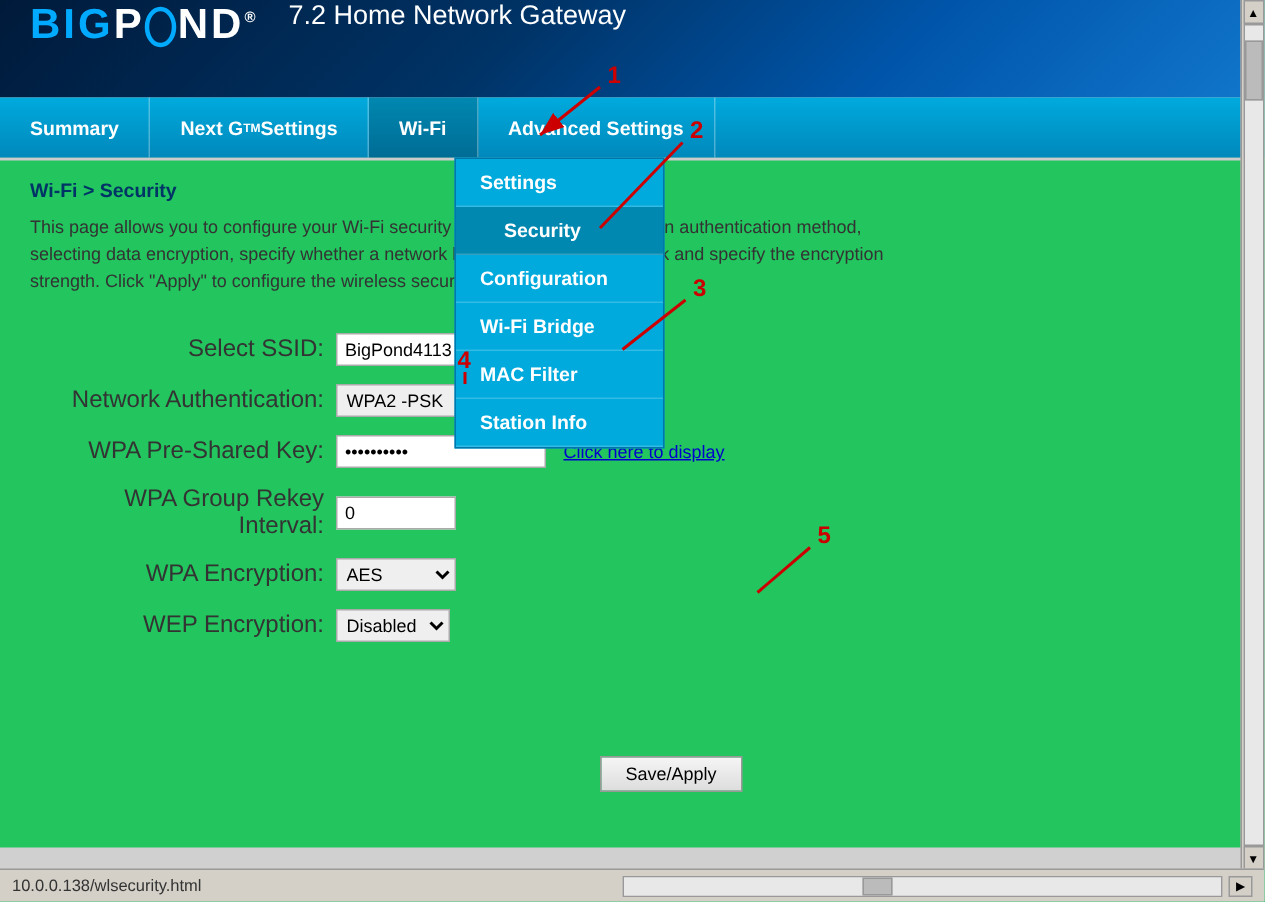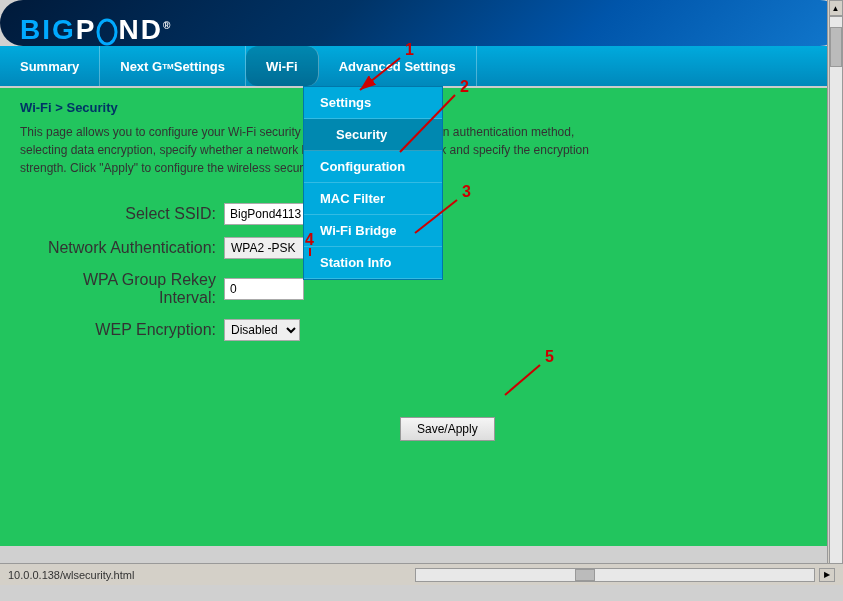--- a/index.html
+++ b/index.html
@@ -1,26 +1,25 @@
 <!DOCTYPE html>
 <html><head>
   <meta charset="utf-8">
   <style>
     * { margin: 0; padding: 0; box-sizing: border-box; }
     body { width: 843px; height: 601px; font-family: Arial, sans-serif; font-size: 13px; background: #d0d0d0; overflow: hidden; position: relative; }
 
     
     .header {
       background: linear-gradient(135deg, #001a3a 0%, #003366 40%, #0055aa 70%, #1177cc 100%);
-      height: 46px;
-      display: flex;
-      align-items: flex-end;
+      height: 65px;
+      display: flex;
+      align-items: flex-start;
       padding: 0 20px;
       position: relative;
-      border-radius: 27px;
     }
     .logo {
       font-size: 28px;
       font-weight: bold;
       color: white;
       letter-spacing: 2px;
       font-family: Arial Black, sans-serif;
     }
     .header-title {
       color: white;
@@ -43,21 +42,21 @@
       font-weight: bold;
       padding: 0 20px;
       display: flex;
       align-items: center;
       cursor: pointer;
       border-right: 1px solid rgba(255,255,255,0.3);
       white-space: nowrap;
       position: relative;
       text-align: center;
     }
-    .nav-item.active { background: rgba(0,0,0,0.2); border-radius: 12px; }
+    .nav-item.active { background: rgba(0,0,0,0.2); }
     .nav-item .tm { font-size: 8px; vertical-align: super; }
 
     
     .dropdown-menu {
       position: absolute;
       top: 40px;
       left: 303px;
       background: #00aadd;
       z-index: 100;
       min-width: 140px;
@@ -135,21 +134,21 @@
       padding: 4px 16px;
       font-size: 12px;
       cursor: pointer;
       margin-top: 30px;
       display: inline-block;
     }
 
     
     .statusbar {
       position: absolute;
-      bottom: 16px;
+      bottom: 0;
       left: 0;
       right: 0;
       height: 22px;
       background: #d4d0c8;
       display: flex;
       align-items: center;
       border-top: 1px solid #999;
       font-size: 11px;
       padding: 0 8px;
     }
@@ -243,34 +242,35 @@
 <div class="page-wrapper">
 
   <div class="header">
     <div class="logo">
       <span style="color:#00aaff;">BIG</span><span style="color:white;">P</span><span style="position:relative;display:inline-block;width:22px;height:28px;vertical-align:middle;">
         <svg width="22" height="28" style="position:absolute;top:0;left:0;">
           <ellipse cx="11" cy="14" rx="9" ry="12" fill="none" stroke="#00aaff" stroke-width="3"></ellipse>
         </svg>
       </span><span style="color:white;">ND</span><span style="color:white;font-size:10px;vertical-align:super;">®</span>
     </div>
+    <div class="header-title">7.2 Home Network Gateway</div>
   </div>
 
   <div class="navbar">
     <div class="nav-item">Summary</div>
     <div class="nav-item">Next G<span class="tm">TM</span> Settings</div>
     <div class="nav-item active">Wi-Fi</div>
     <div class="nav-item">Advanced Settings</div>
 
     <div class="dropdown-menu">
       <div class="dropdown-item">Settings</div>
       <div class="dropdown-item selected">Security</div>
       <div class="dropdown-item">Configuration</div>
+      <div class="dropdown-item">Wi-Fi Bridge</div>
       <div class="dropdown-item">MAC Filter</div>
-      <div class="dropdown-item">Wi-Fi Bridge</div>
       <div class="dropdown-item">Station Info</div>
     </div>
   </div>
 
   <div class="content">
     <div class="breadcrumb">Wi-Fi &gt; Security</div>
     <div class="description">
       This page allows you to configure your Wi-Fi security settings. You may select an authentication method, selecting data encryption, specify whether a network key is this wireless network and specify the encryption strength. Click "Apply" to configure the wireless security options.
     </div>
 
@@ -288,23 +288,40 @@
         <td>
           <select style="width:160px;">
             <option selected="">WPA2 -PSK</option>
             <option>Open</option>
             <option>WPA-PSK</option>
             <option>WPA/WPA2-PSK</option>
           </select>
         </td>
       </tr>
       <tr>
+        <td>WPA Pre-Shared Key:</td>
+        <td>
+          <input type="password" value="1234567890" style="width: 140px;">
+          <span class="click-display">Click here to display</span>
+        </td>
+      </tr>
+      <tr>
         <td>WPA Group Rekey Interval:</td>
         <td>
           <input type="text" value="0" style="width: 80px;">
+        </td>
+      </tr>
+      <tr>
+        <td>WPA Encryption:</td>
+        <td>
+          <select style="width:80px;">
+            <option selected="">AES</option>
+            <option>TKIP</option>
+            <option>AES+TKIP</option>
+          </select>
         </td>
       </tr>
       <tr>
         <td>WEP Encryption:</td>
         <td>
           <select style="width:76px;">
             <option selected="">Disabled</option>
             <option>Enabled</option>
           </select>
         </td>

